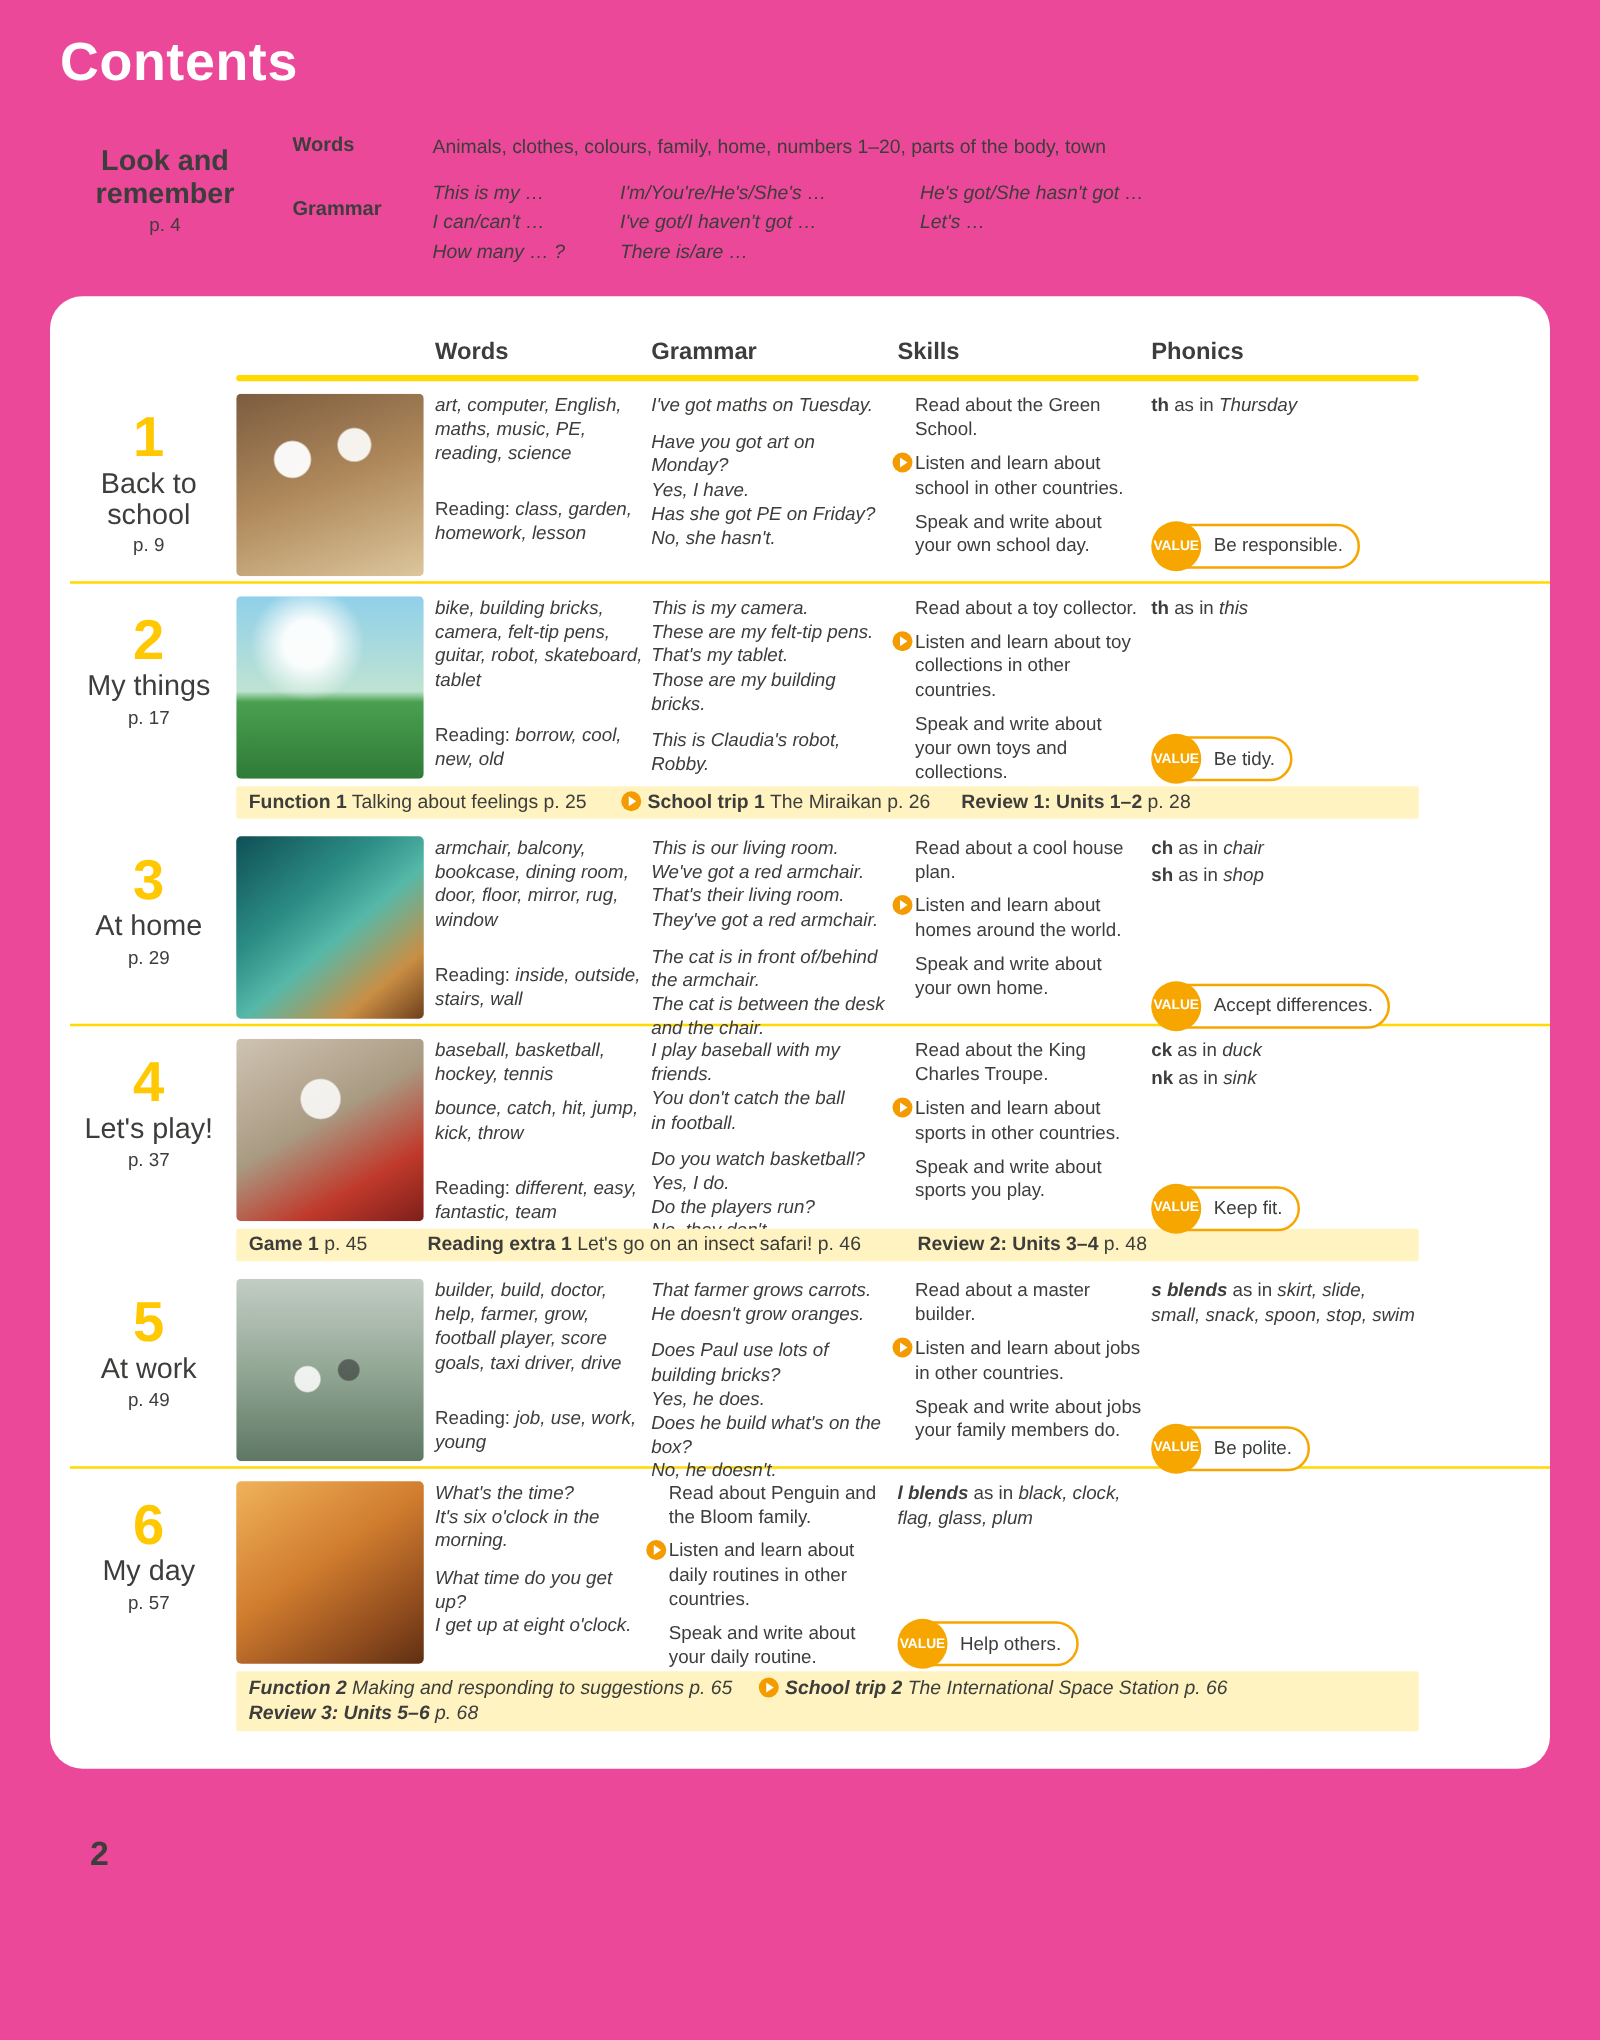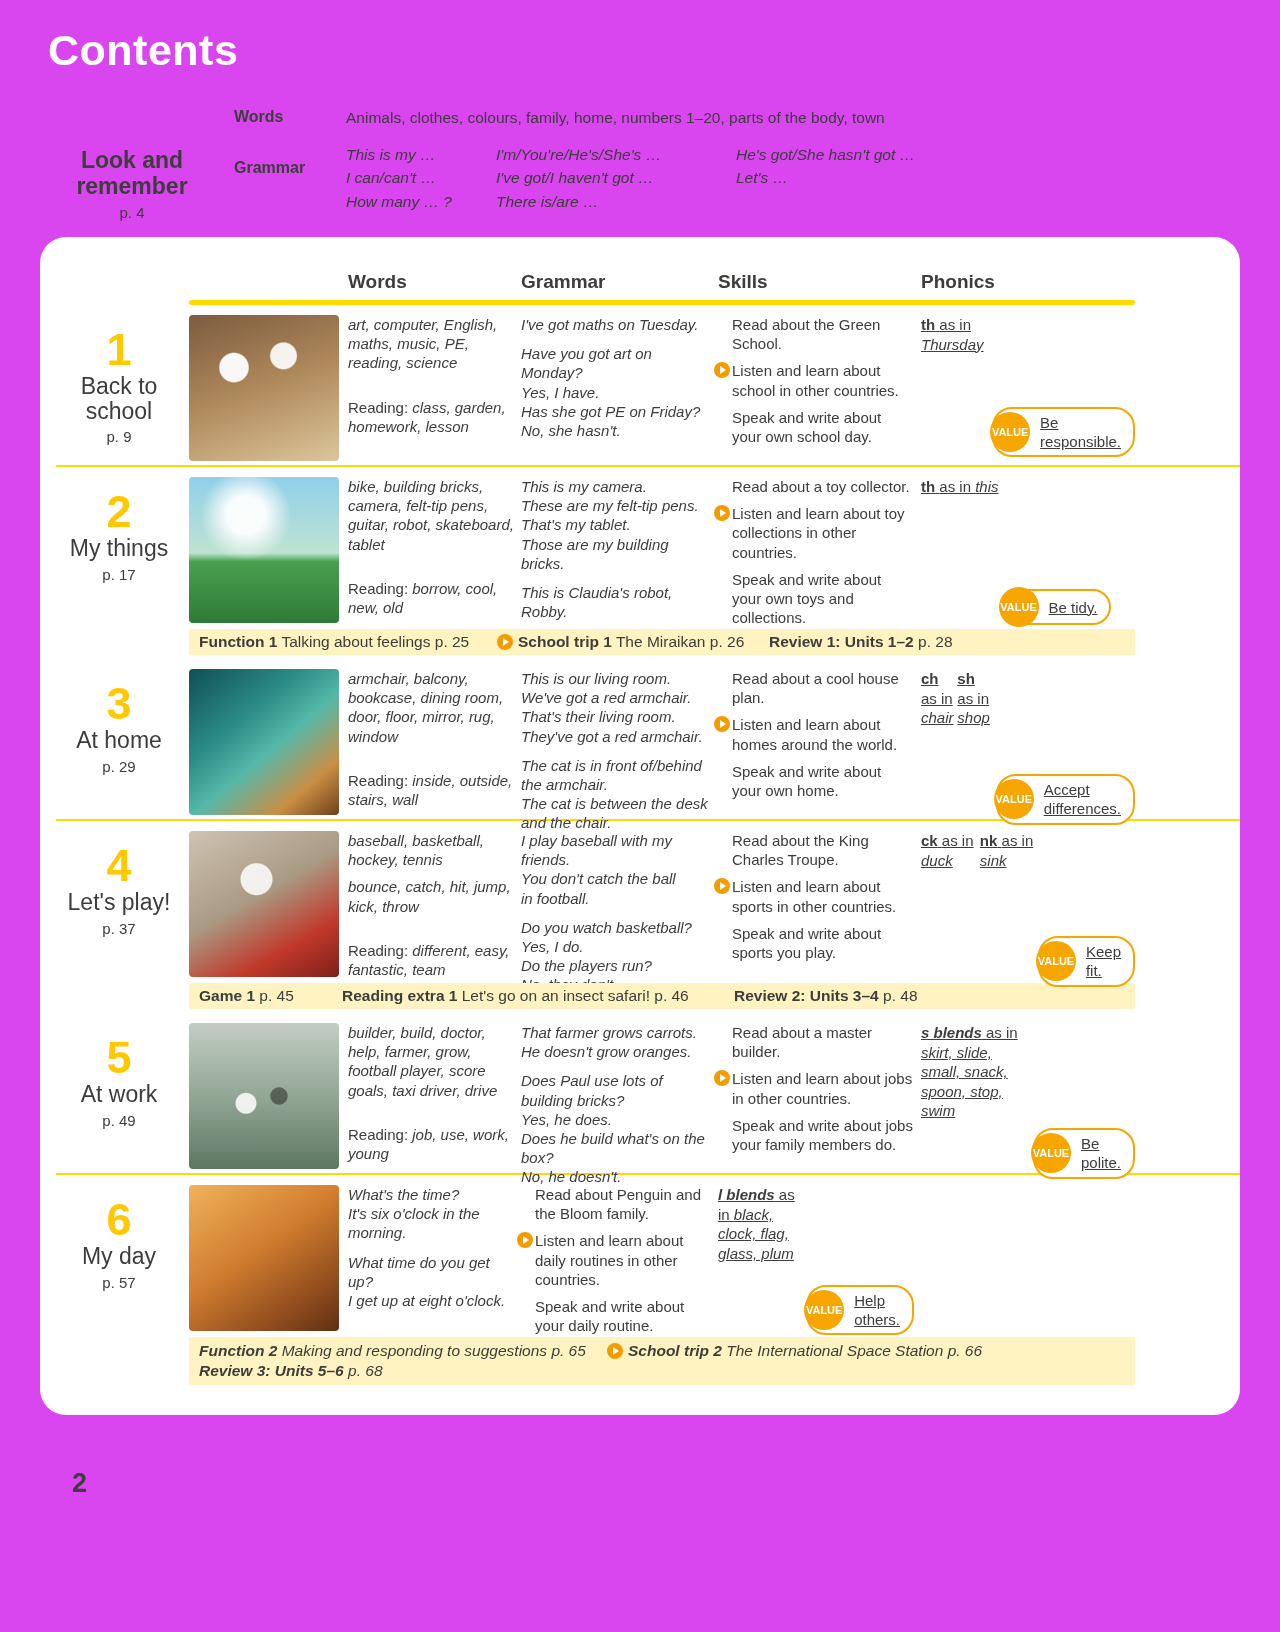--- a/index.html
+++ b/index.html
@@ -1,24 +1,24 @@
 <!DOCTYPE html>
 <html><head>
 <meta charset="utf-8">
 <style>
   *{margin:0;padding:0;box-sizing:border-box;}
   html,body{background:#9a9a9a;}
-  .page{position:relative;width:1280px;height:1632px;background:#d946ef;
+  .page{position:relative;width:1280px;height:1632px;background:#ec4899;
         font-family:"Liberation Sans","DejaVu Sans",sans-serif;color:#3D3D3B;overflow:hidden;}
 
   .contents-title{position:absolute;left:48px;top:26px;font-size:43px;font-weight:bold;color:#fff;letter-spacing:.5px;}
 
   
   .lar{position:absolute;left:48px;top:108px;right:56px;display:flex;}
-  .lar-head{width:168px;flex:none;text-align:center;padding-top:8px;margin-top:32px;}
+  .lar-head{width:168px;flex:none;text-align:center;padding-top:8px;}
   .lar-title{font-size:23px;font-weight:bold;line-height:1.12;}
   .lar-page{font-size:15px;margin-top:4px;}
   .lar-body{flex:1;margin-left:18px;}
   .lar-row{display:flex;}
   .lar-row + .lar-row{margin-top:16px;}
   .lar-label{width:112px;flex:none;font-weight:bold;font-size:16px;}
   .lar-grammar-label{padding-top:16px;}
   .lar-words{font-size:15.5px;padding-top:1px;}
   .g-cols{display:flex;}
   .g-col{font-style:italic;font-size:15.5px;line-height:1.5;white-space:pre-line;}
@@ -72,21 +72,21 @@
   .u-grammar p{white-space:pre-line;}
   .u-grammar p + p{margin-top:10px;}
 
   .u-skills{padding-left:14px;}
   .sk{margin-bottom:8px;position:relative;}
   .play{display:inline-block;width:16px;height:16px;border-radius:50%;background:#F49B00;position:relative;}
   .play::after{content:"";position:absolute;left:6px;top:4px;border-left:6px solid #fff;
                border-top:4px solid transparent;border-bottom:4px solid transparent;}
   .sk .play{position:absolute;left:-18px;top:1px;}
 
-  .u-phonics{display:flex;flex-direction:row;padding-bottom:8px;text-decoration:underline;}
+  .u-phonics{display:flex;flex-direction:column;padding-bottom:8px;}
   .ph-line{line-height:1.3;margin-bottom:2px;}
   .value{margin-top:auto;position:relative;display:flex;align-items:center;min-height:40px;}
   .value-circle{position:absolute;left:0;top:50%;transform:translateY(-50%);width:40px;height:40px;
                 border-radius:50%;background:#F7A600;color:#fff;font-size:11px;font-weight:bold;
                 display:flex;align-items:center;justify-content:center;z-index:1;}
   .value-pill{display:inline-flex;align-items:center;margin-left:2px;border:2.5px solid #F7A600;
               border-radius:20px;background:#fff;min-height:36px;padding:4px 12px 4px 46px;font-size:15px;}
 
   .striprow{margin:4px 0;}
   .strip{grid-column:2/7;background:#FFF3C1;min-height:26px;display:flex;align-items:center;

